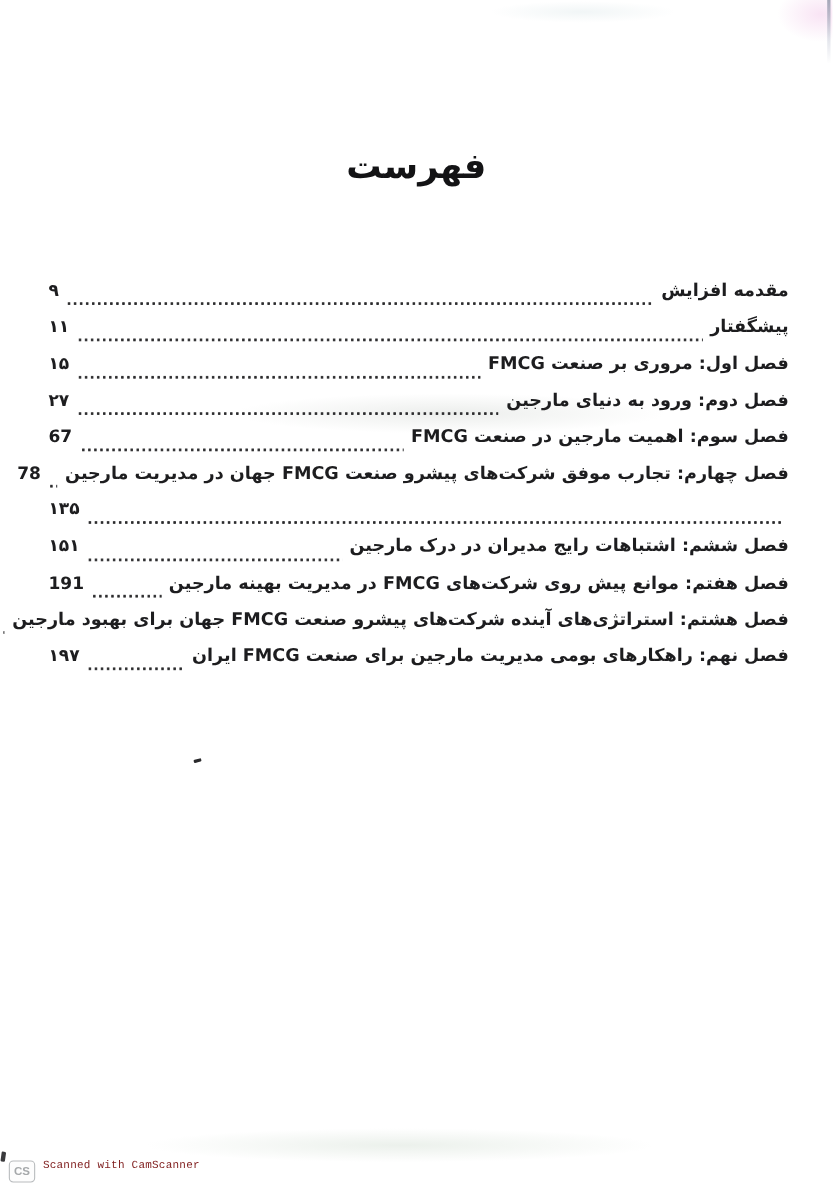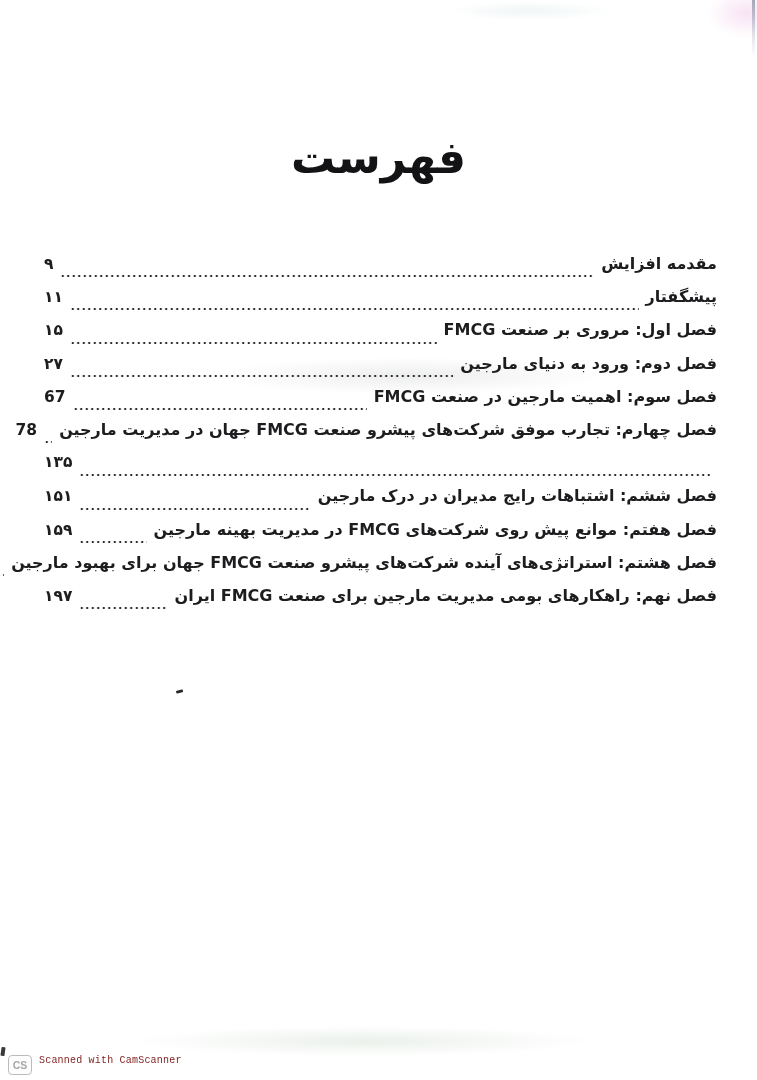--- a/index.html
+++ b/index.html
@@ -22,21 +22,21 @@
       radial-gradient(ellipse 120px 14px at 70% 1.0%, rgba(215,228,230,0.35), rgba(215,228,230,0) 70%);
   }
   .edge-line {
     position: absolute; top: 0; left: 752px; width: 3px; height: 58px;
     background: linear-gradient(to bottom, rgba(120,128,150,0.65), rgba(190,195,210,0.45) 60%, rgba(190,195,210,0));
   }
   .title {
     position: absolute;
     top: 132px; left: 0; width: 100%;
     text-align: center;
-    font-size: 44px;
+    font-size: 32px;
     font-weight: 700;
     letter-spacing: 1px;
     color: #131315;
   }
   .toc {
     position: absolute;
     top: 254px;
     left: 44px;
     right: 40px;
     direction: rtl;
@@ -141,21 +141,21 @@
       <span class="toc-page">۱۳۵</span>
     </div>
       <div class="toc-row">
       <span class="toc-label">فصل ششم: اشتباهات رایج مدیران در درک مارجین</span>
       <span class="leader"></span>
       <span class="toc-page">۱۵۱</span>
     </div>
       <div class="toc-row">
       <span class="toc-label">فصل هفتم: موانع پیش روی شرکت‌های FMCG در مدیریت بهینه مارجین</span>
       <span class="leader"></span>
-      <span class="toc-page">۱۵۹</span>
+      <span class="toc-page">191</span>
     </div>
       <div class="toc-row">
       <span class="toc-label">فصل هشتم: استراتژی‌های آینده شرکت‌های پیشرو صنعت FMCG جهان برای بهبود مارجین</span>
       <span class="leader"></span>
 
     </div>
       <div class="toc-row">
       <span class="toc-label">فصل نهم: راهکارهای بومی مدیریت مارجین برای صنعت FMCG ایران</span>
       <span class="leader"></span>
       <span class="toc-page">۱۹۷</span>

